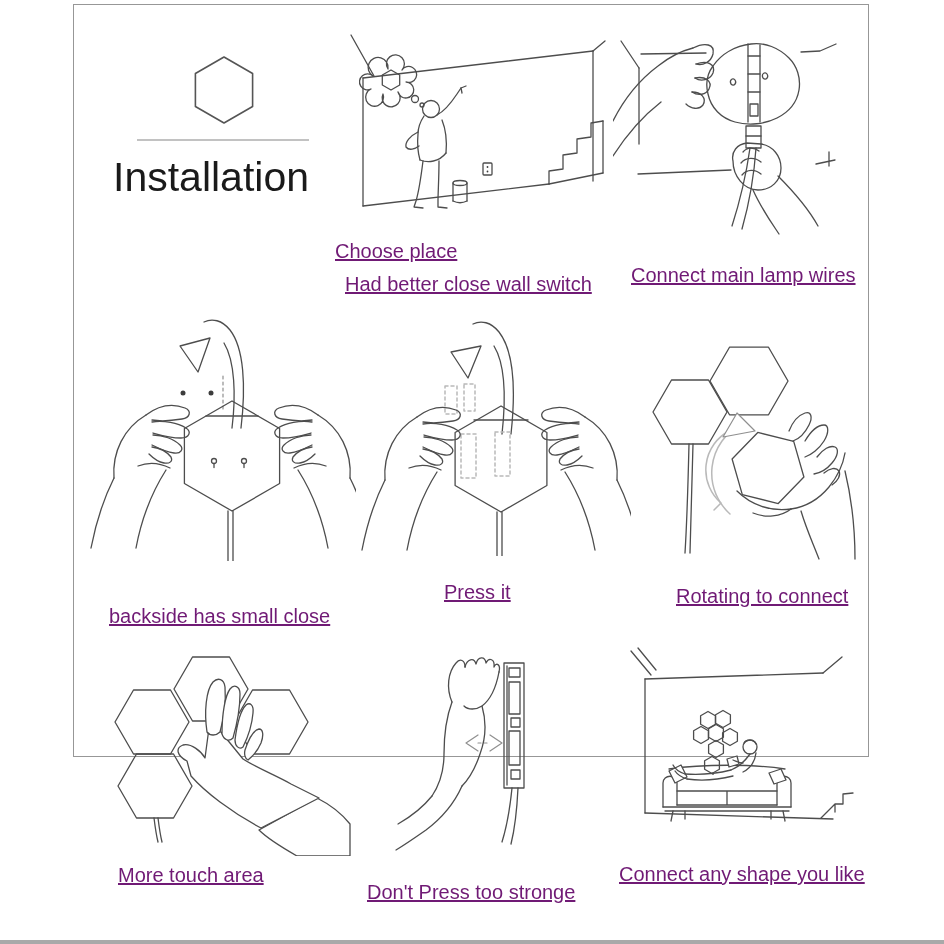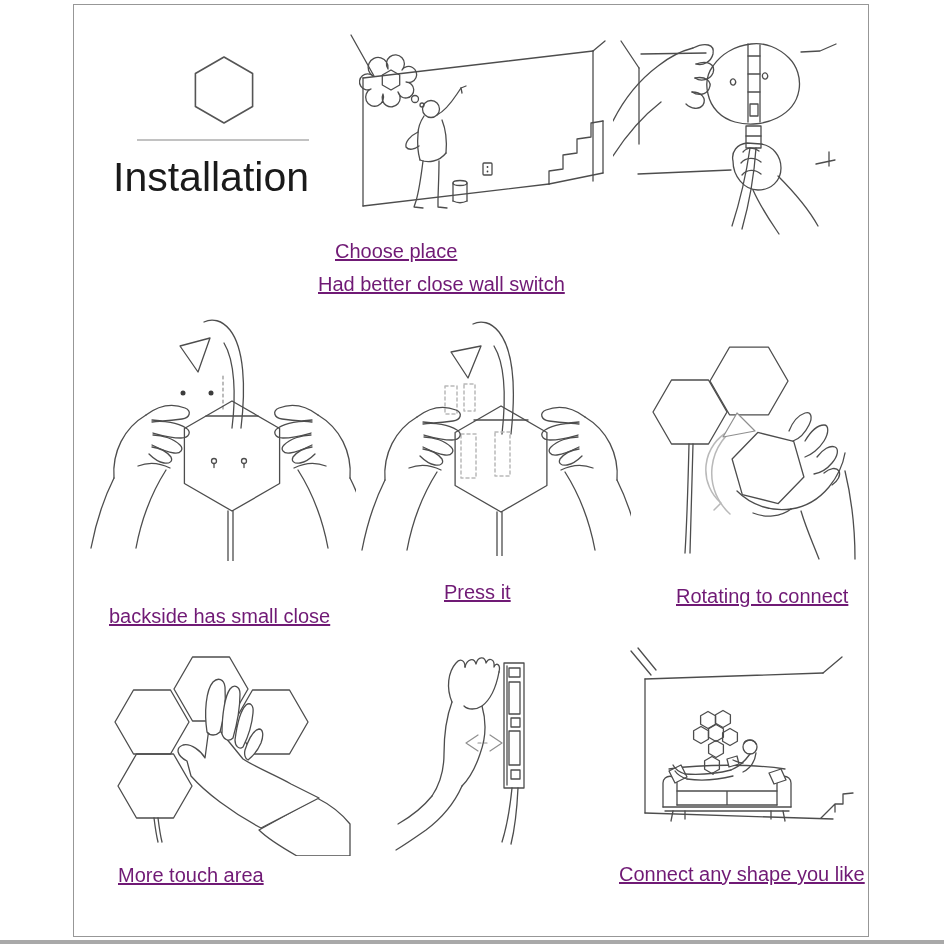--- a/index.html
+++ b/index.html
@@ -1,17 +1,17 @@
 <!DOCTYPE html>
 <html><head>
 <meta charset="utf-8">
 <style>
   html,body{margin:0;padding:0;background:#ffffff;}
   body{width:944px;height:944px;position:relative;font-family:"Liberation Sans",sans-serif;overflow:hidden;}
-  .frame{position:absolute;left:73px;top:4px;width:796px;height:933px;border:1px solid #979797;box-sizing:border-box;background:#fff;}
+  .frame{position:absolute;left:73px;top:4px;width:796px;height:753px;border:1px solid #979797;box-sizing:border-box;background:#fff;}
   .bottom-strip{position:absolute;left:0;bottom:0;width:944px;height:4px;background:#a9a9a9;}
   .title{position:absolute;left:39px;top:150px;font-size:41px;line-height:44px;color:#1a1a1a;letter-spacing:0px;}
   .divider{position:absolute;left:63px;top:134px;width:172px;height:2px;background:#c2c2c2;}
   .cap{position:absolute;font-size:20px;line-height:24px;color:#701a75;white-space:nowrap;text-decoration:underline;}
   svg.art{position:absolute;}
   svg.art *{fill:none;stroke:#4d4d4d;stroke-width:1.3;stroke-linecap:round;stroke-linejoin:round;}
   svg.art .fw{fill:#ffffff;}
   svg.art .lt{stroke:#b9b9b9;stroke-width:1.5;}
   svg.art .md{stroke:#8f8f8f;stroke-width:1.2;}
   svg.art .dsh{stroke-dasharray:3 3;}
@@ -63,21 +63,21 @@
       <circle class="dk" cx="156.5" cy="136" r="0.9"></circle>
       <circle class="dk" cx="156.5" cy="140.5" r="0.9"></circle>
     </g>
     <g>
       <ellipse cx="129" cy="152" rx="7" ry="2.5"></ellipse>
       <path d="M 122,152 V 170 M 136,152 V 170"></path>
       <path d="M 122,170 Q 129,173.5 136,170"></path>
     </g>
   </svg>
   <div class="cap" style="left:261px;top:234px">Choose place</div>
-  <div class="cap" style="left:244px;top:267px">Had better close wall switch</div>
+  <div class="cap" style="left:271px;top:267px">Had better close wall switch</div>
 
   <svg class="art" style="left:539px;top:21px" width="258" height="218" viewBox="0 0 258 218">
     <g>
       <path d="M 8,15 L 26,42"></path>
       <path d="M 26,42 V 118"></path>
       <path d="M 28,28 L 93,27"></path>
       <path d="M 188,26 L 207,25 L 223,18"></path>
       <path d="M 25,148 L 118,144"></path>
       <path d="M 203,138 L 222,134 M 216,126 V 140"></path>
     </g>
@@ -105,20 +105,21 @@
     </g>
     <g>
       <path d="M 120,135 C 118,126 124,118 134,117 L 148,118 C 160,120 168,130 168,142 C 168,155 158,164 145,164 C 131,164 120,150 120,135 Z"></path>
       <path d="M 130,126 C 134,121 141,121 146,125"></path>
       <path d="M 128,137 C 133,131 142,131 148,136"></path>
       <path d="M 129,149 C 134,143 142,143 148,148"></path>
       <path d="M 165,150 C 180,165 195,182 205,200"></path>
       <path d="M 140,164 C 148,182 158,196 166,208"></path>
     </g>
   </svg>
+  <div class="cap" style="left:557px;top:258px">Connect main lamp wires</div>
 
   <svg class="art" style="left:12px;top:311px" width="270" height="245" viewBox="0 0 270 245">
     <g>
       <path d="M 155,112 C 160,70 158,32 144,14 C 136,4 126,2 118,6"></path>
       <path d="M 146,112 C 150,80 149,45 138,27"></path>
       <polygon points="94,30 124,22 112,56"></polygon>
       <path class="md dsh" d="M 137,60 V 96"></path>
       <circle class="dk" cx="97" cy="77" r="2.5"></circle>
       <circle class="dk" cx="125" cy="77" r="2.5"></circle>
     </g>
@@ -244,20 +245,21 @@
     <g>
       <path d="M 86,56 C 80,42 82,26 90,17 C 94,12 99,14 99,21"></path>
       <path d="M 99,21 C 101,13 108,11 110,18 C 112,10 119,10 120,17 C 123,11 129,13 128,21 C 130,16 135,18 133,26"></path>
       <path d="M 133,26 C 130,42 124,54 116,60 C 110,64 102,64 98,60"></path>
       <path d="M 116,60 C 120,74 120,92 114,108 C 110,120 104,132 96,140"></path>
       <path d="M 86,56 C 80,72 78,90 78,108 C 78,124 74,138 66,150"></path>
       <path d="M 96,140 C 88,158 76,172 60,184 C 50,191 40,198 30,204"></path>
       <path d="M 66,150 C 58,160 46,170 32,178"></path>
     </g>
   </svg>
+  <div class="cap" style="left:293px;top:875px">Don't Press too stronge</div>
 
   <svg class="art" style="left:549px;top:638px" width="246" height="225" viewBox="0 0 246 225">
     <g>
       <path d="M 8,8 L 28,32"></path>
       <path d="M 15,5 L 33,27"></path>
       <path d="M 22,36 L 200,30"></path>
       <path d="M 200,30 L 219,14"></path>
       <path d="M 22,36 V 170"></path>
       <path d="M 22,170 L 210,176"></path>
       <path d="M 198,175 L 212,161 H 220 V 151 L 230,150 M 212,161 V 169"></path>

